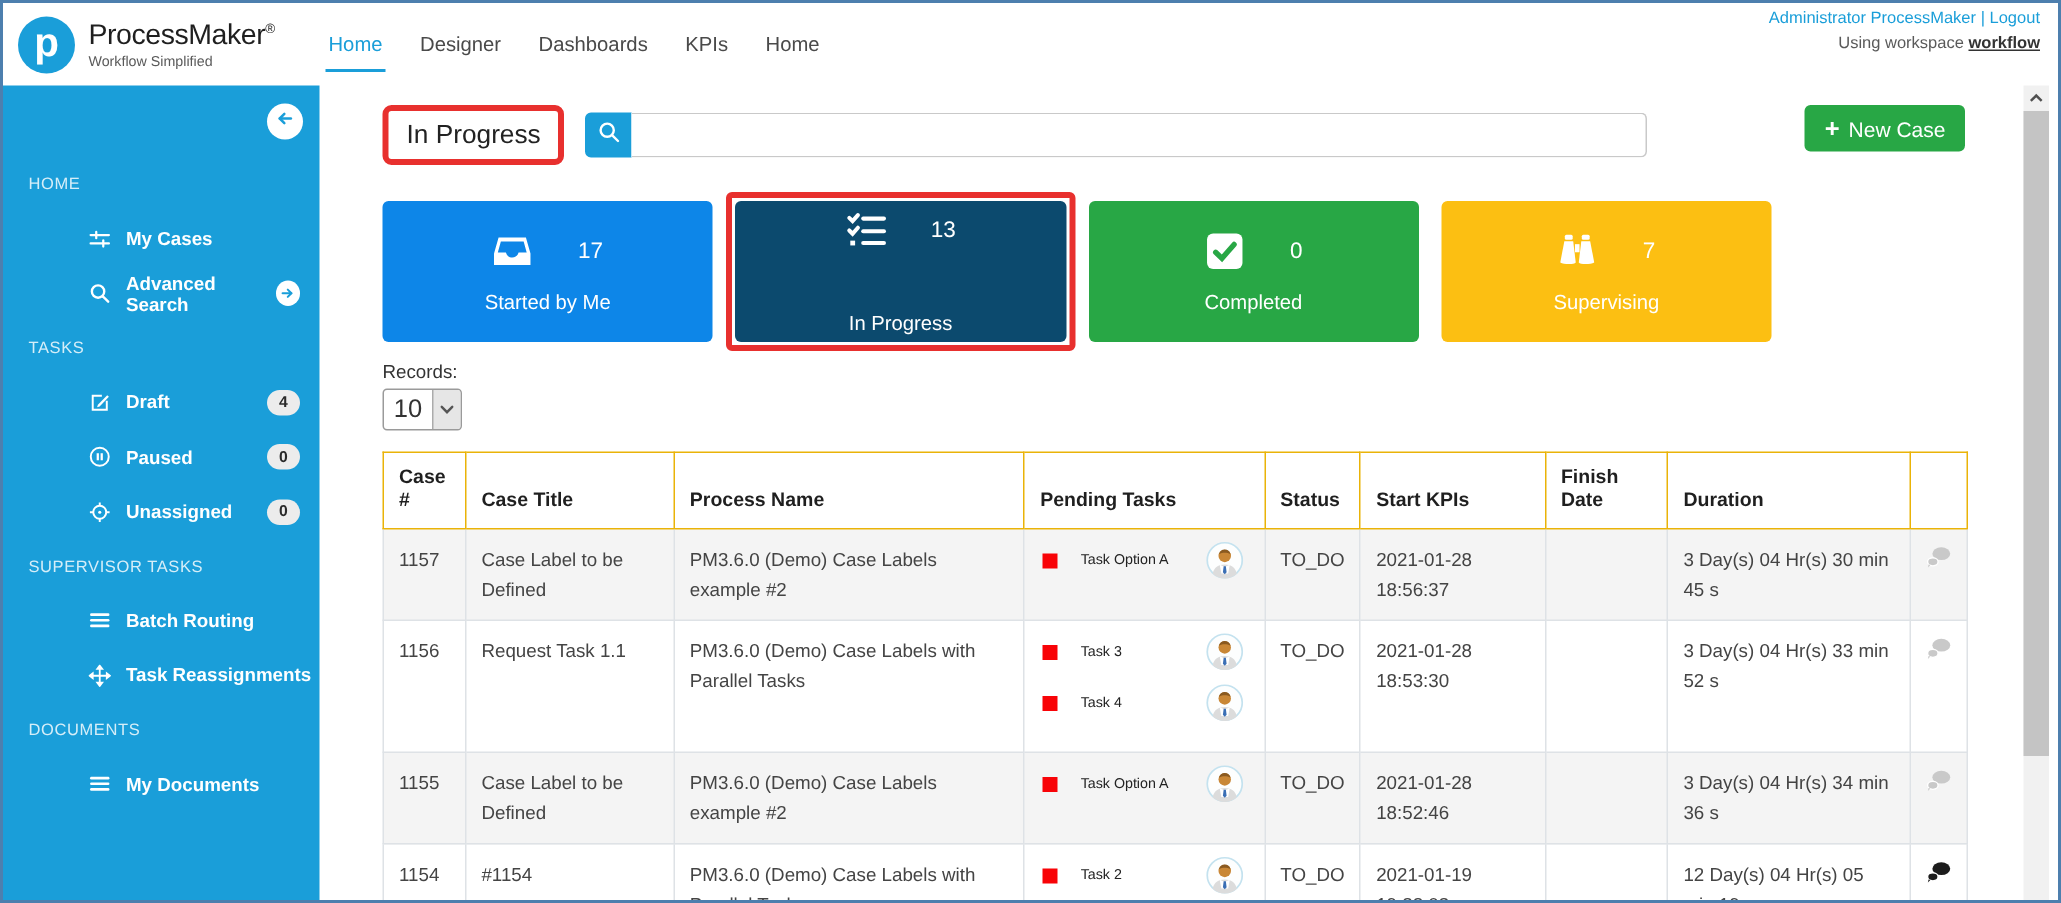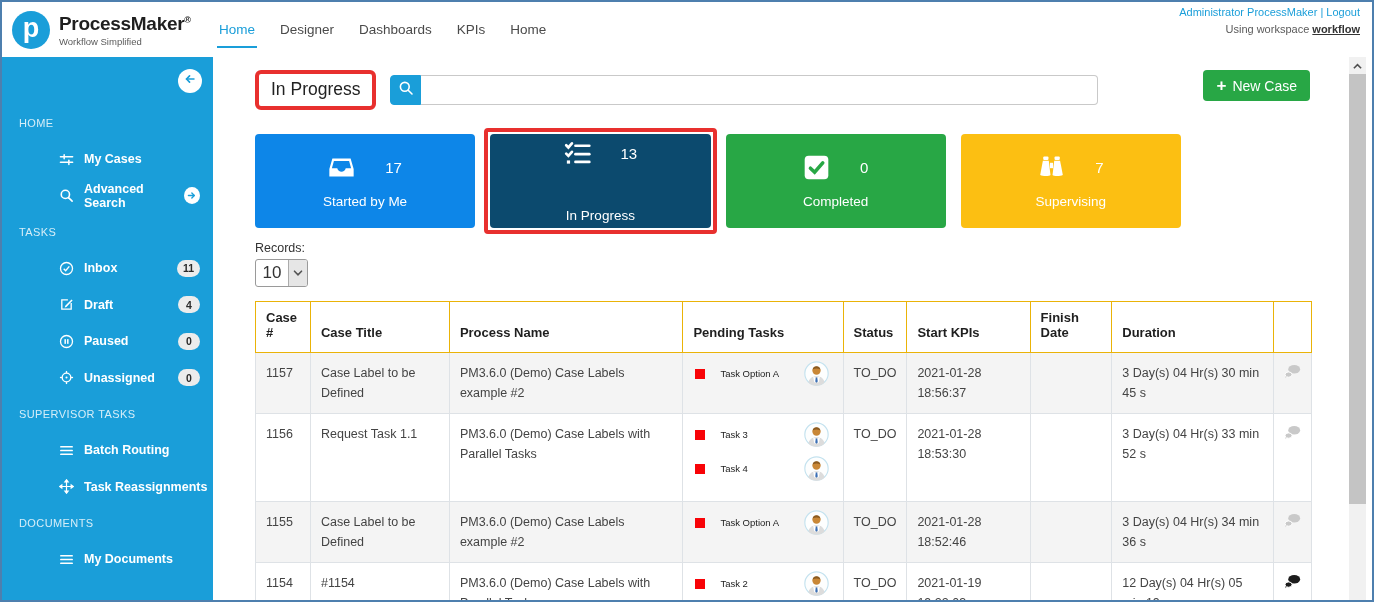--- a/index.html
+++ b/index.html
@@ -3,21 +3,21 @@
 <meta charset="utf-8">
 <style>
   * { margin:0; padding:0; box-sizing:border-box; }
   body { font-family:"Liberation Sans", sans-serif; background:#fff; }
   .window{ width:1374px; height:602px; border:2px solid #4d7fae; position:relative; overflow:hidden; background:#fff; }
 
   
   .header{ height:55px; display:flex; align-items:center; position:relative; background:#fff; }
   .brand{ width:211px; display:flex; align-items:center; padding-left:10px; gap:9px; flex-shrink:0; }
   .logo-circle{ width:38px; height:38px; border-radius:50%; background:#1a9ed9; color:#fff; display:flex; align-items:center; justify-content:center; font-size:27px; font-weight:700; padding-bottom:3px; }
-  .brand-text .brand-name{ font-size:19px; font-weight:700; color:#1f1f1f; letter-spacing:-0.3px; }
+  .brand-text .brand-name{ font-size:19px; font-weight:400; color:#1f1f1f; letter-spacing:-0.3px; }
   .brand-text .brand-name sup{ font-size:9px; }
   .brand-text .brand-tag{ font-size:9.5px; color:#5a5a5a; margin-top:1px; }
   .nav{ display:flex; gap:25px; align-items:center; margin-left:6px; padding-top:2px; }
   .nav-item{ font-size:13.5px; color:#4a4a4a; cursor:pointer; position:relative; padding-bottom:2px; }
   .nav-item.active{ color:#1a9ed9; }
   .nav-item.active::after{ content:""; position:absolute; left:-2px; right:-2px; bottom:-9px; height:2px; background:#1a9ed9; }
   .account{ position:absolute; right:12px; top:2px; text-align:right; font-size:11px; line-height:1.55; }
   .account .row1{ color:#1a9ed9; }
   .account .row2{ color:#5a5a5a; }
   .account .ws{ color:#333; text-decoration:underline; font-weight:600; }
@@ -153,30 +153,20 @@
             </span>
             <span>Advanced Search</span>
             <span class="sb-trail">
               <svg viewBox="0 0 16 16" fill="none" stroke="currentColor" stroke-width="2" stroke-linecap="round" stroke-linejoin="round">
                 <path d="M3.5 8H12"></path>
                 <path d="M8.5 4.5 12 8l-3.5 3.5"></path>
               </svg>
             </span>
           </div>
           <div class="sb-section-title">TASKS</div>
-          <div class="sb-item">
-            <span class="sb-icon">
-              <svg viewBox="0 0 16 16" fill="none" stroke="currentColor">
-                <circle cx="8" cy="8" r="6.4" stroke-width="1.4"></circle>
-                <path d="M5 8.3l2.1 2 3.9-4.6" stroke-width="1.5"></path>
-              </svg>
-            </span>
-            <span>Inbox</span>
-            <span class="sb-badge">11</span>
-          </div>
           <div class="sb-item">
             <span class="sb-icon">
               <svg viewBox="0 0 16 16" fill="none" stroke="currentColor" stroke-width="1.4">
                 <path d="M9.5 3H3v10h10V6.5"></path>
                 <path d="M6.7 9.4 13.3 2.6l1.2 1.2-6.6 6.8-1.8.6z" fill="currentColor" stroke="none"></path>
               </svg>
             </span>
             <span>Draft</span>
             <span class="sb-badge">4</span>
           </div>

